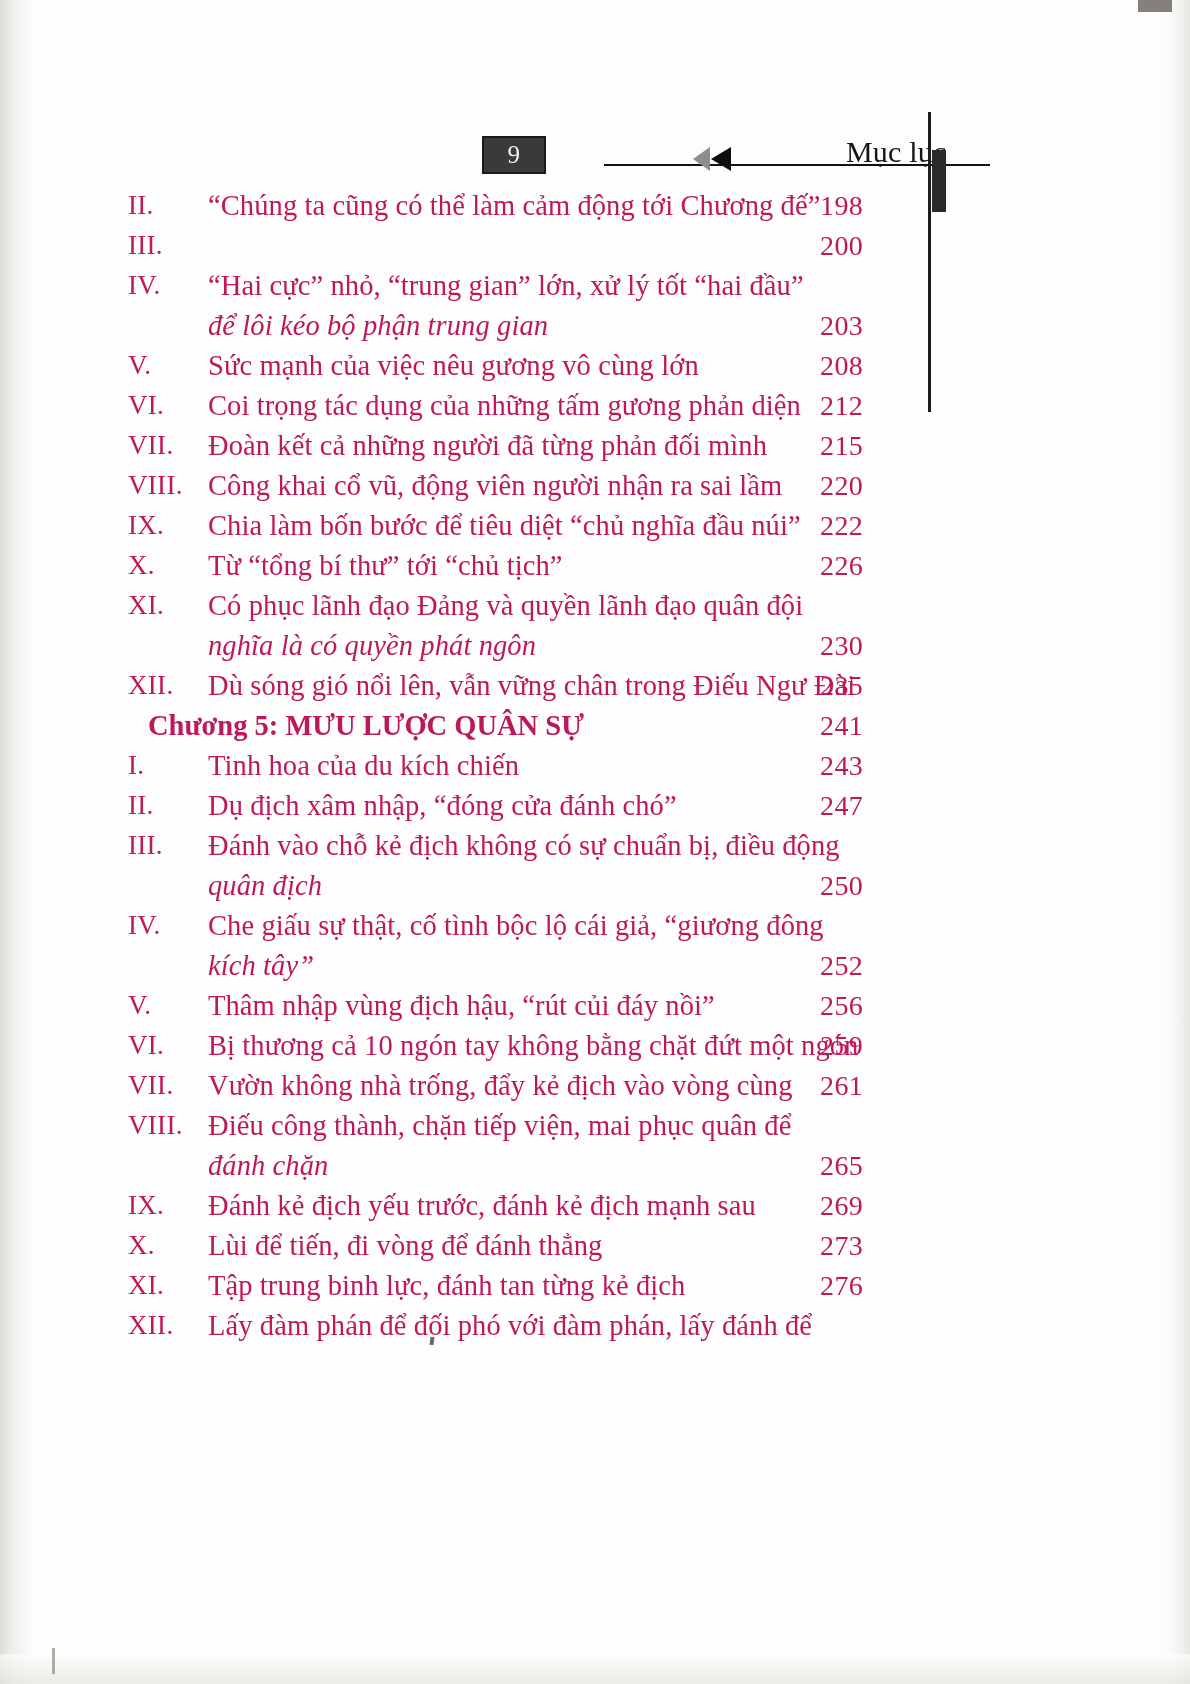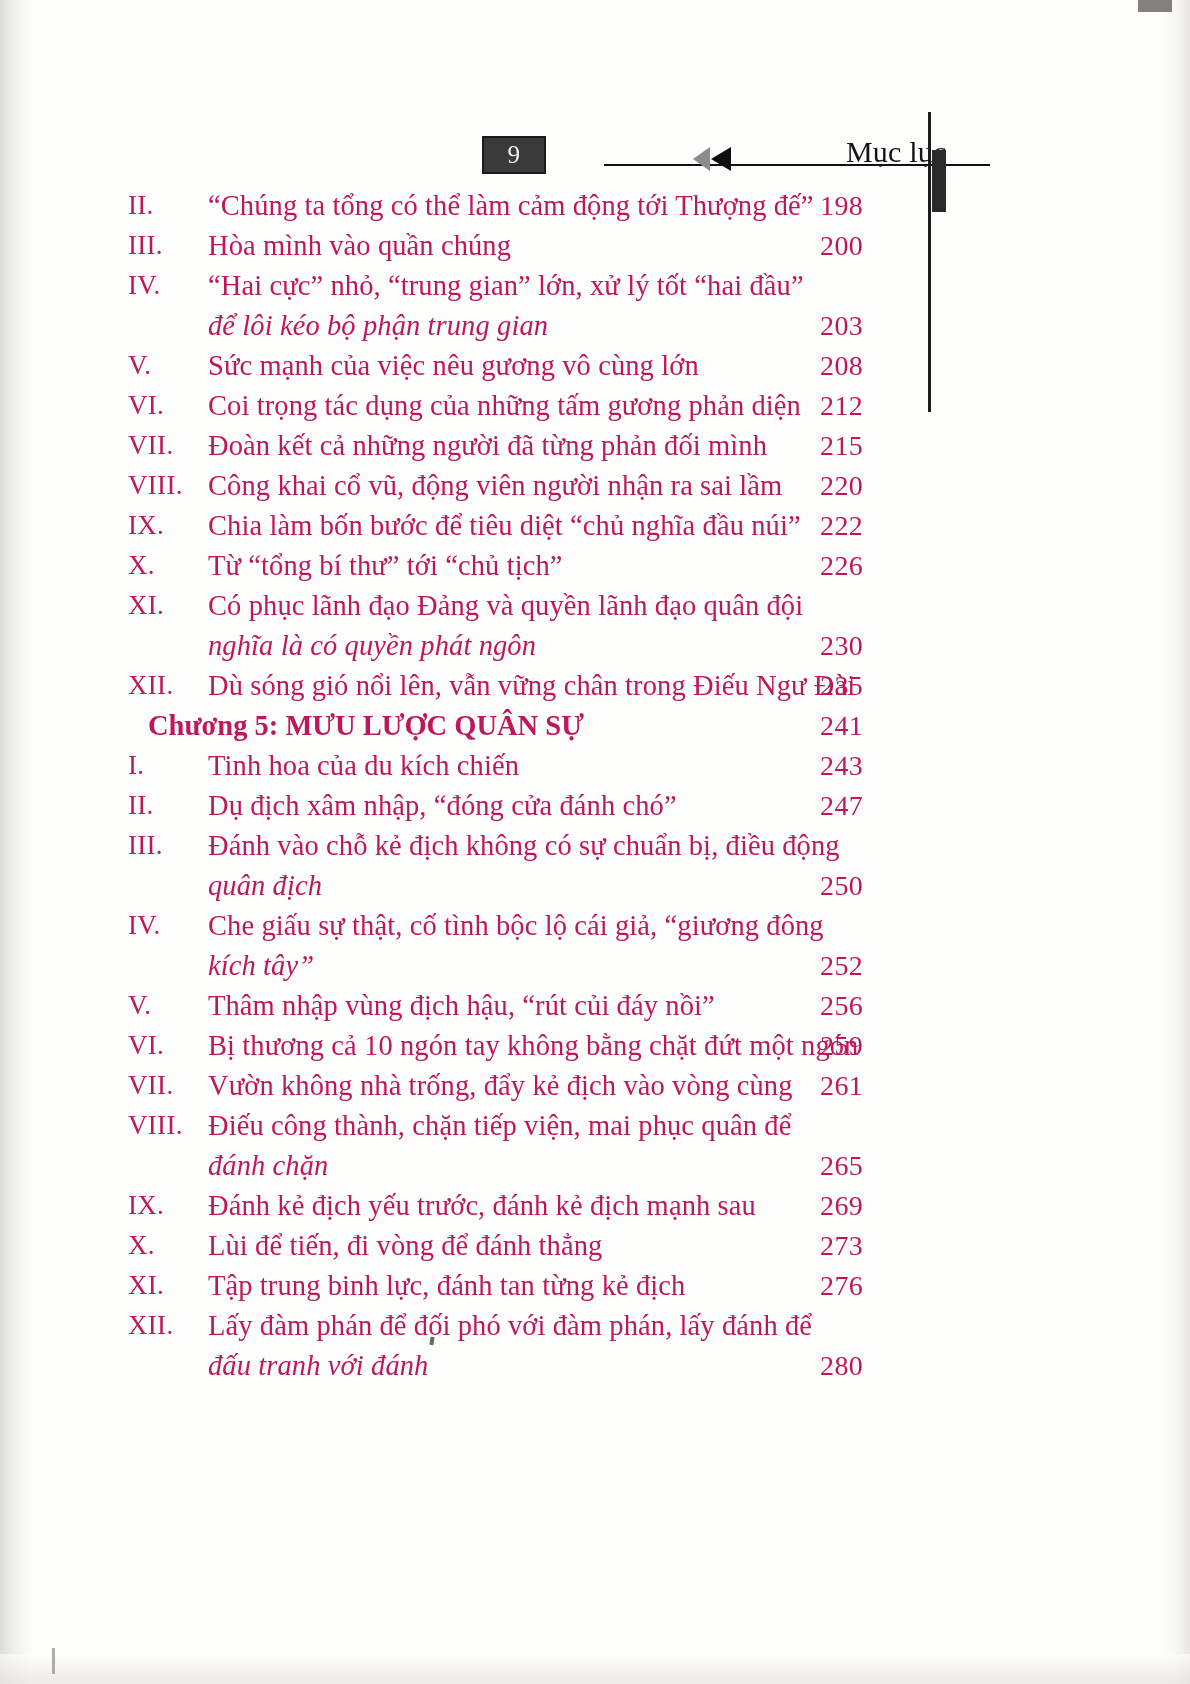--- a/index.html
+++ b/index.html
@@ -211,26 +211,25 @@
     </div>
     <div class="header-title">Mục lục</div>
   </div>
 
   <div class="scan-bar"></div>
   <div class="scan-blob"></div>
 
   <div class="toc" id="toc-list">
       <div class="row">
         <span class="numeral">II.</span>
-        <span class="title">“Chúng ta tổng có thể làm cảm động tới Thượng đế”</span>
+        <span class="title">“Chúng ta cũng có thể làm cảm động tới Chương đế”</span>
         <span class="pageno">198</span>
       </div>
       <div class="row">
         <span class="numeral">III.</span>
-        <span class="title">Hòa mình vào quần chúng</span>
         <span class="pageno">200</span>
       </div>
       <div class="row">
         <span class="numeral">IV.</span>
         <span class="title">“Hai cực” nhỏ, “trung gian” lớn, xử lý tốt “hai đầu”</span>
         <span class="pageno"></span>
       </div>
       <div class="row">
         <span class="numeral"></span>
         <span class="title cont">để lôi kéo bộ phận trung gian</span>
@@ -353,21 +352,16 @@
       <div class="row">
         <span class="numeral">XI.</span>
         <span class="title">Tập trung binh lực, đánh tan từng kẻ địch</span>
         <span class="pageno">276</span>
       </div>
       <div class="row">
         <span class="numeral">XII.</span>
         <span class="title">Lấy đàm phán để đối phó với đàm phán, lấy đánh để</span>
         <span class="pageno"></span>
       </div>
-      <div class="row">
-        <span class="numeral"></span>
-        <span class="title cont">đấu tranh với đánh</span>
-        <span class="pageno">280</span>
-      </div>
     </div>
 
   <div class="fleck"></div>
 </div>
 
 </body></html>

